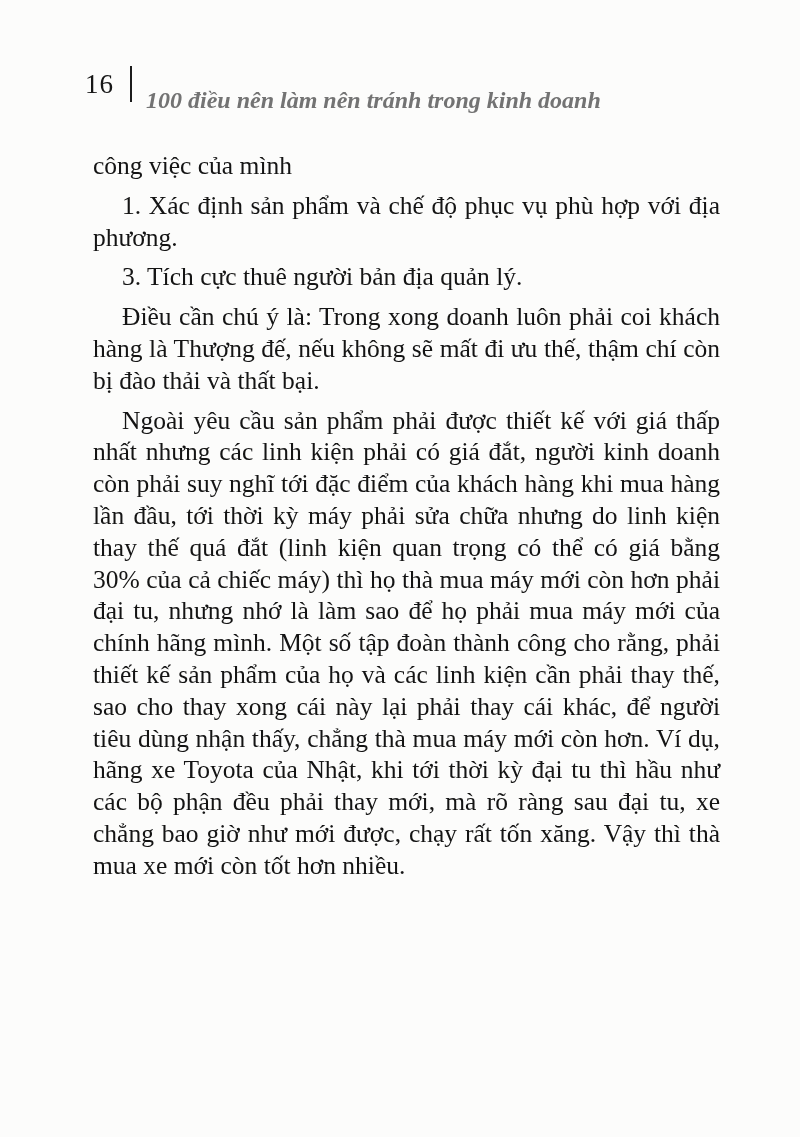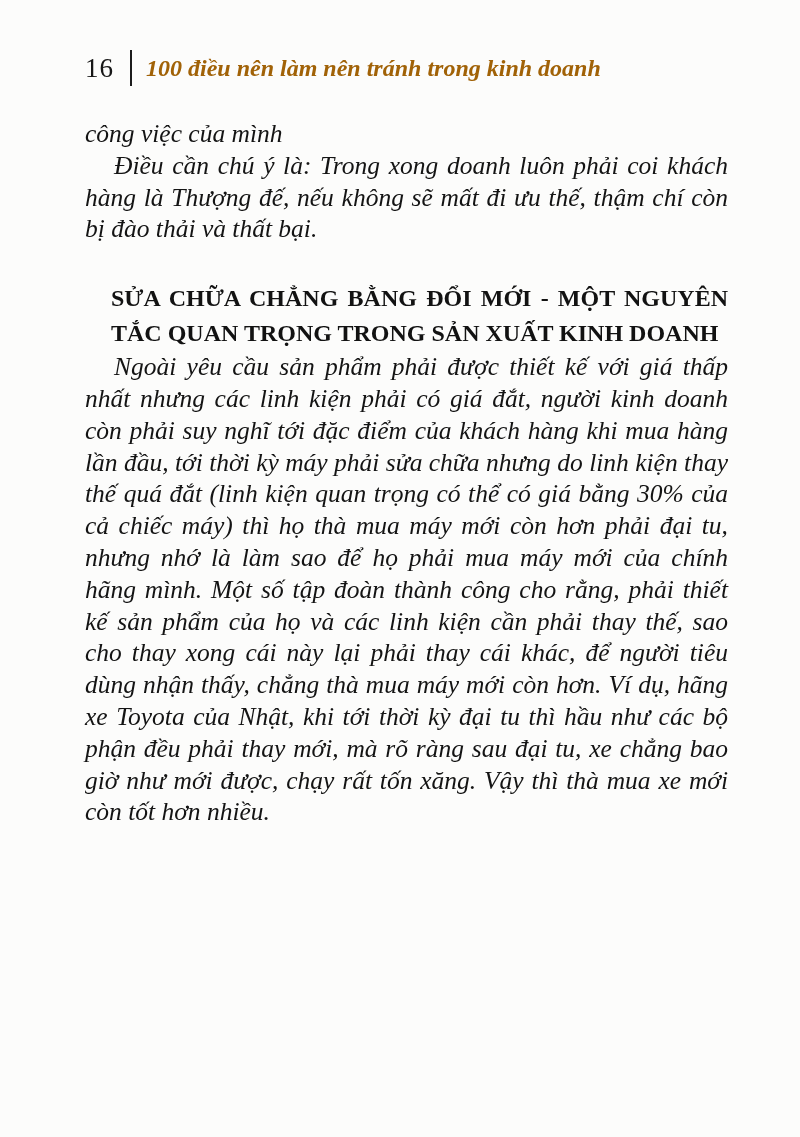--- a/index.html
+++ b/index.html
@@ -36,35 +36,35 @@
     width: 2px;
     height: 36px;
     background: #1c1c1c;
     margin: 0 14px 0 16px;
   }
   .book-title {
     font-size: 24px;
     line-height: 36px;
     font-weight: 700;
     font-style: italic;
-    color: #a16207;
+    color: #737373;
     white-space: nowrap;
+    margin-top: 32px;
   }
 
   
   .page-body {
     font-size: 25.5px;
     line-height: 31.8px;
     text-align: justify;
     color: #141414;
   }
   .para {
-    margin: 0;
+    margin: 8px;
     text-indent: 29px;
-    font-style: italic;
   }
   .para.no-indent {
     text-indent: 0;
   }
   .section-heading {
     font-size: 24px;
     line-height: 34.5px;
     font-weight: 700;
     margin: 36px 0 1px 26px;
     text-align: justify;
@@ -80,24 +80,25 @@
     <span class="page-num">16</span>
     <span class="header-divider"></span>
     <span class="book-title">100 điều nên làm nên tránh trong kinh doanh</span>
   </header>
 
   <main class="page-body">
 
     <p class="para no-indent">công việc của mình</p>
 
 
+    <p class="para">1. Xác định sản phẩm và chế độ phục vụ phù hợp với địa phương.</p>
 
 
+    <p class="para">3. Tích cực thuê người bản địa quản lý.</p>
 
     <p class="para">Điều cần chú ý là: Trong xong doanh luôn phải coi khách hàng là Thượng đế, nếu không sẽ mất đi ưu thế, thậm chí còn bị đào thải và thất bại.</p>
 
-    <h2 class="section-heading">SỬA CHỮA CHẲNG BẰNG ĐỔI MỚI - MỘT NGUYÊN TẮC QUAN TRỌNG TRONG SẢN XUẤT KINH DOANH</h2>
 
     <p class="para">Ngoài yêu cầu sản phẩm phải được thiết kế với giá thấp nhất nhưng các linh kiện phải có giá đắt, người kinh doanh còn phải suy nghĩ tới đặc điểm của khách hàng khi mua hàng lần đầu, tới thời kỳ máy phải sửa chữa nhưng do linh kiện thay thế quá đắt (linh kiện quan trọng có thể có giá bằng 30% của cả chiếc máy) thì họ thà mua máy mới còn hơn phải đại tu, nhưng nhớ là làm sao để họ phải mua máy mới của chính hãng mình. Một số tập đoàn thành công cho rằng, phải thiết kế sản phẩm của họ và các linh kiện cần phải thay thế, sao cho thay xong cái này lại phải thay cái khác, để người tiêu dùng nhận thấy, chẳng thà mua máy mới còn hơn. Ví dụ, hãng xe Toyota của Nhật, khi tới thời kỳ đại tu thì hầu như các bộ phận đều phải thay mới, mà rõ ràng sau đại tu, xe chẳng bao giờ như mới được, chạy rất tốn xăng. Vậy thì thà mua xe mới còn tốt hơn nhiều.</p>
 
   </main>
 
 </div>
 
 </body></html>

